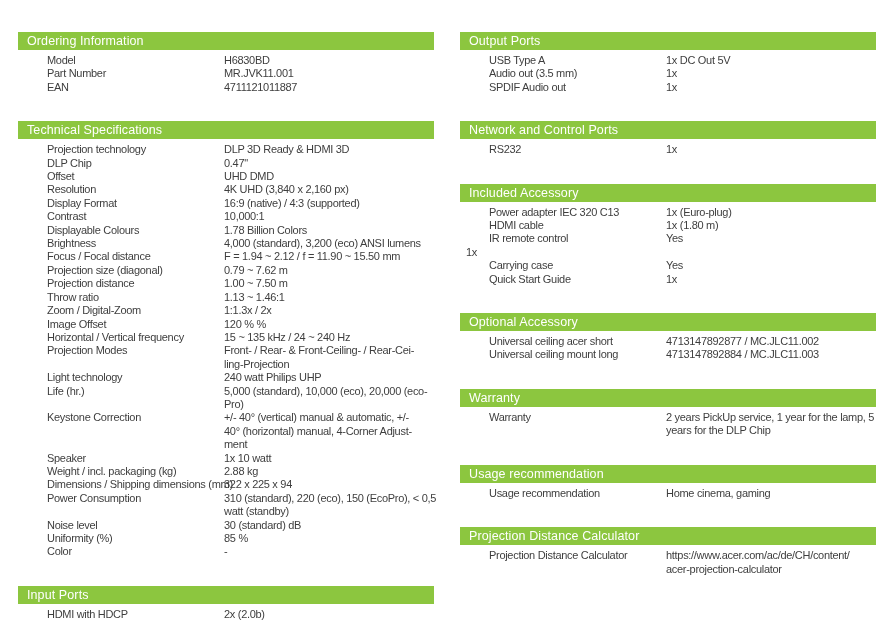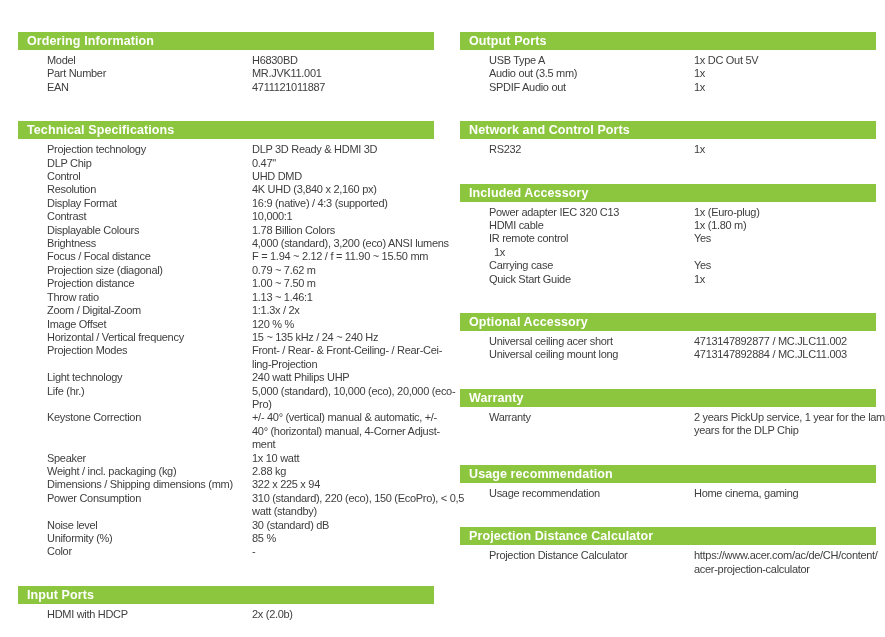--- a/index.html
+++ b/index.html
@@ -18,33 +18,33 @@
   }
   .col { width: 416px; flex: 0 0 416px; }
   .section { margin-bottom: 27px; }
   .bar {
     background: var(--accent);
     color: var(--bartext);
     height: 18px;
     line-height: 18px;
     padding-left: 9px;
     font-size: 12.5px;
-    font-weight: bold;
+    font-weight: normal;
     letter-spacing: 0.1px;
     white-space: nowrap;
   }
   .rows { margin-top: 4px; padding-left: 6px; }
   .row {
     display: flex;
     font-size: 11px;
     line-height: 13.4px;
     letter-spacing: -0.3px;
   }
   .row .label { width: 200px; flex: 0 0 200px; white-space: nowrap; padding-left: 23px; }
-  .row .value { white-space: pre; margin-left: 28px; }
+  .row .value { white-space: pre; }
 </style>
 </head>
 <body>
 
 <div class="page">
   <div class="col">
       <section class="section">
         <div class="bar">Ordering Information</div>
         <div class="rows">
           <div class="row">
@@ -66,21 +66,21 @@
         <div class="rows">
           <div class="row">
             <div class="label">Projection technology</div>
             <div class="value">DLP 3D Ready &amp; HDMI 3D</div>
           </div>
           <div class="row">
             <div class="label">DLP Chip</div>
             <div class="value">0.47"</div>
           </div>
           <div class="row">
-            <div class="label">Control</div>
+            <div class="label">Offset</div>
             <div class="value">UHD DMD</div>
           </div>
           <div class="row">
             <div class="label">Resolution</div>
             <div class="value">4K UHD (3,840 x 2,160 px)</div>
           </div>
           <div class="row">
             <div class="label">Display Format</div>
             <div class="value">16:9 (native) / 4:3 (supported)</div>
           </div>

